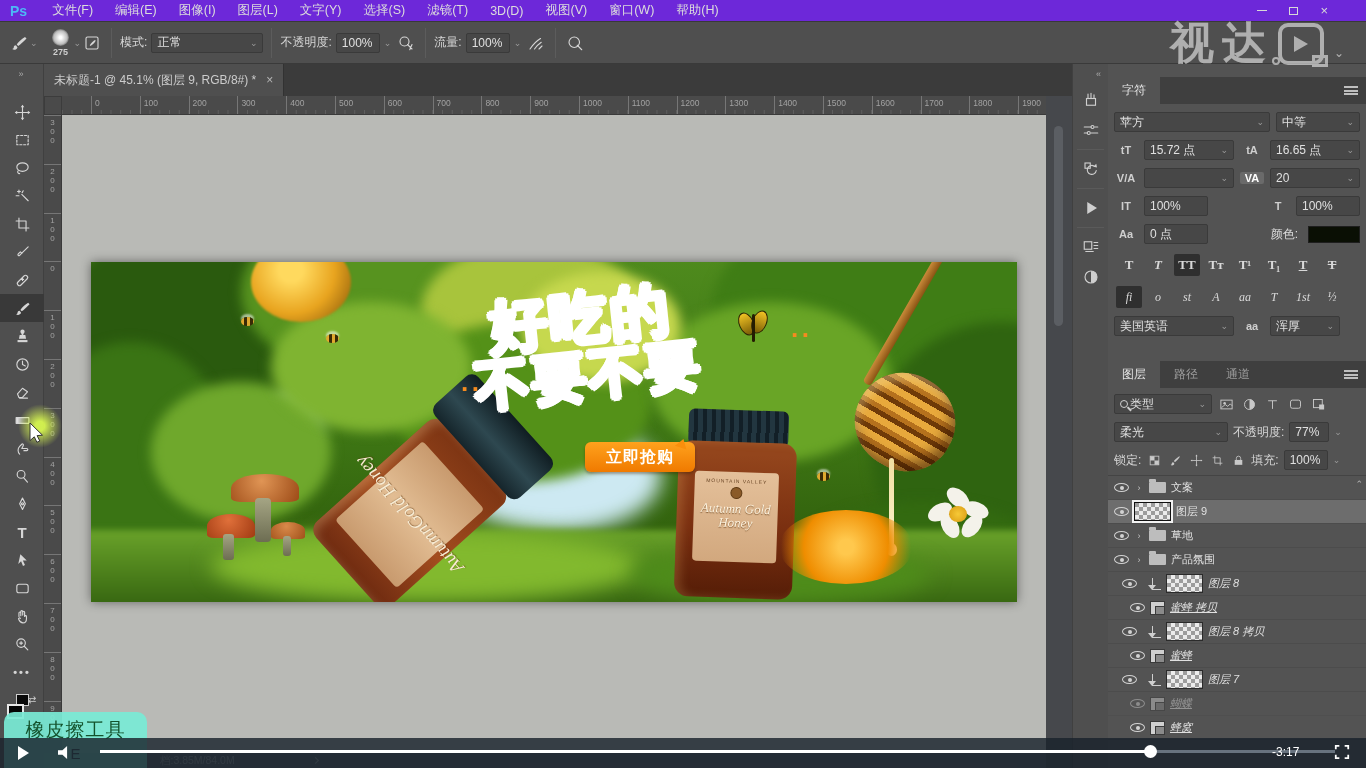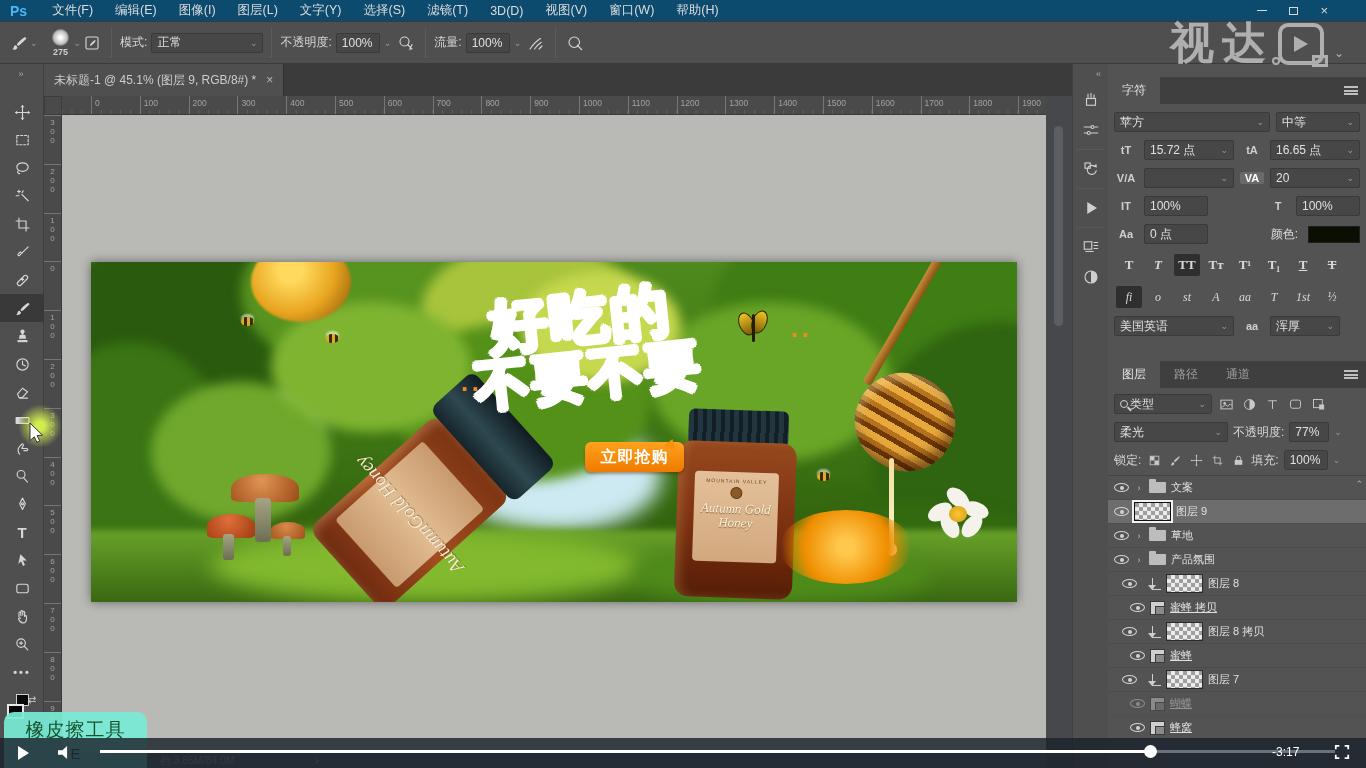--- a/index.html
+++ b/index.html
@@ -1,21 +1,21 @@
 <!DOCTYPE html>
 <html><head>
 <meta charset="utf-8">
 <style>
   * { margin:0; padding:0; box-sizing:border-box; }
   html,body { background:#222; }
   #app { position:relative; width:1366px; height:768px; overflow:hidden;
          background:#535353; font-family:"Liberation Sans",sans-serif; color:#dcdcdc; }
 
   
-  .menu-bar { position:absolute; left:0; top:0; width:1366px; height:22px; background:#0c4a6e;
+  .menu-bar { position:absolute; left:0; top:0; width:1366px; height:22px; background:#6d28d9;
               border-bottom:1px solid #393939; display:flex; align-items:center; z-index:5; }
   .ps-logo { color:#4db8f5; font-weight:bold; font-size:14px; margin:0 14px 0 10px; }
   .menu-item { padding:0 11px; font-size:12.5px; color:#dcdcdc; cursor:default; }
   .win-controls { margin-left:auto; margin-right:38px; display:flex; gap:22px; align-items:center; color:#d8d8d8; }
   .wc-min { width:10px; height:1px; background:#d8d8d8; display:inline-block; }
   .wc-restore { width:9px; height:8px; border:1px solid #d8d8d8; display:inline-block; }
   .wc-close { font-size:13px; line-height:10px; }
 
   
   .options-bar { position:absolute; left:0; top:22px; width:1366px; height:42px; background:#4f4f4f;
@@ -95,21 +95,21 @@
              background:linear-gradient(180deg,#f2c324,#7a5d06); border:1px solid #2e2403; }
   .bf-w1 { left:0; top:2px; transform:rotate(-24deg); }
   .bf-w2 { left:13px; top:0; transform:rotate(22deg); }
   .bf-body { position:absolute; left:13px; top:4px; width:3px; height:28px; background:#241c02; border-radius:2px; }
   .b-title { position:absolute; font-weight:bold; letter-spacing:3px;
              background:linear-gradient(180deg,#f9a21b,#f1571f); -webkit-background-clip:text; background-clip:text; color:transparent;
              text-shadow:-3px 0 #fff,3px 0 #fff,0 -3px #fff,0 3px #fff,-2px -2px #fff,2px 2px #fff,-2px 2px #fff,2px -2px #fff; }
   .b-line1 { left:398px; top:18px; font-size:58px; transform:rotate(-6deg); }
   .b-line2 { left:384px; top:78px; font-size:54px; transform:rotate(-6deg); }
   .b-dots { position:absolute; color:#f58b1f; font-size:26px; font-weight:bold; letter-spacing:2px; }
-  .cta { position:absolute; left:494px; top:180px; width:99px; height:30px; background:linear-gradient(180deg,#ffa21d,#f07a00);
+  .cta { position:absolute; left:494px; top:180px; width:110px; height:30px; background:linear-gradient(180deg,#ffa21d,#f07a00);
          border-radius:6px; color:#fff; font-size:16px; font-weight:bold; display:flex; align-items:center; justify-content:center;
          letter-spacing:1px; box-shadow:0 2px 3px rgba(60,30,0,.4);font-family:Liberation Mono, monospace; }
   .cta::after { content:""; position:absolute; right:6px; top:-9px; border:6px solid transparent; border-bottom:9px solid #f98f0c;
                 transform:rotate(18deg); }
   .jar-left { position:absolute; left:225px; top:158px; width:235px; height:145px; transform:rotate(-42deg); }
   .jl-body { position:absolute; left:0; top:16px; width:172px; height:112px; border-radius:12px;
              background:linear-gradient(90deg,#6e2a10,#a34d1f 45%,#7c3413); box-shadow:inset 0 6px 10px rgba(255,220,160,.25); }
   .jl-label { position:absolute; left:26px; top:27px; width:118px; height:92px; border-radius:4px;
               background:linear-gradient(90deg,#c89a6e,#e2bd93 50%,#c89a6e); display:flex; align-items:center; justify-content:center; }
   .jl-script { font-family:"Liberation Serif",serif; font-style:italic; font-size:19px; color:#f8ecd4;
@@ -212,21 +212,21 @@
   .clip-arrow { display:none; width:9px; height:12px; border-left:1.5px solid #cfcfcf; border-bottom:1.5px solid #cfcfcf; position:relative; margin-left:10px; }
   .clip-arrow::after { content:""; position:absolute; left:-5px; bottom:-5px; border:4px solid transparent; border-top:5px solid #cfcfcf; }
   .lrow.clip .clip-arrow { display:inline-block; }
   .thumb { display:none; width:37px; height:19px; background:repeating-conic-gradient(#ececec 0 25%,#9d9d9d 0 50%) 0 0/8px 8px;
            border:1px solid #2b2b2b; }
   .lrow.checker .thumb { display:inline-block; }
   .lrow.selected .thumb { outline:2px solid #f2f2f2; border:1px solid #111; }
   .so-ic { display:none; width:15px; height:14px; background:#d0d0d0; position:relative; border:1px solid #3a3a3a; }
   .so-ic::after { content:""; position:absolute; right:-1px; bottom:-1px; width:8px; height:7px; background:#8a8a8a; border:1px solid #3a3a3a; }
   .lrow.smart .so-ic { display:inline-block; }
-  .lrow.indent { padding-left:22px; }
+  .lrow.indent { padding-left:22px;font-style:italic; }
   .lrow.clip.indent { padding-left:14px; }
   .llabel { font-size:11px; color:#e0e0e0; white-space:nowrap; }
   .lrow.smart .llabel { text-decoration:underline; }
   .list-scroll-up { position:absolute; right:3px; top:3px; color:#b5b5b5; font-size:9px; }
 
   
   .watermark { position:absolute; left:1170px; top:14px; z-index:60; display:flex; align-items:center; opacity:.55; }
   .wm-text { color:#fff; font-size:44px; letter-spacing:8px; font-weight:bold; }
   .wm-logo { width:46px; height:42px; border:4px solid #fff; border-radius:10px; position:relative; margin-left:4px; }
   .wm-play { position:absolute; left:12px; top:9px; width:0; height:0; border-left:14px solid #fff;

